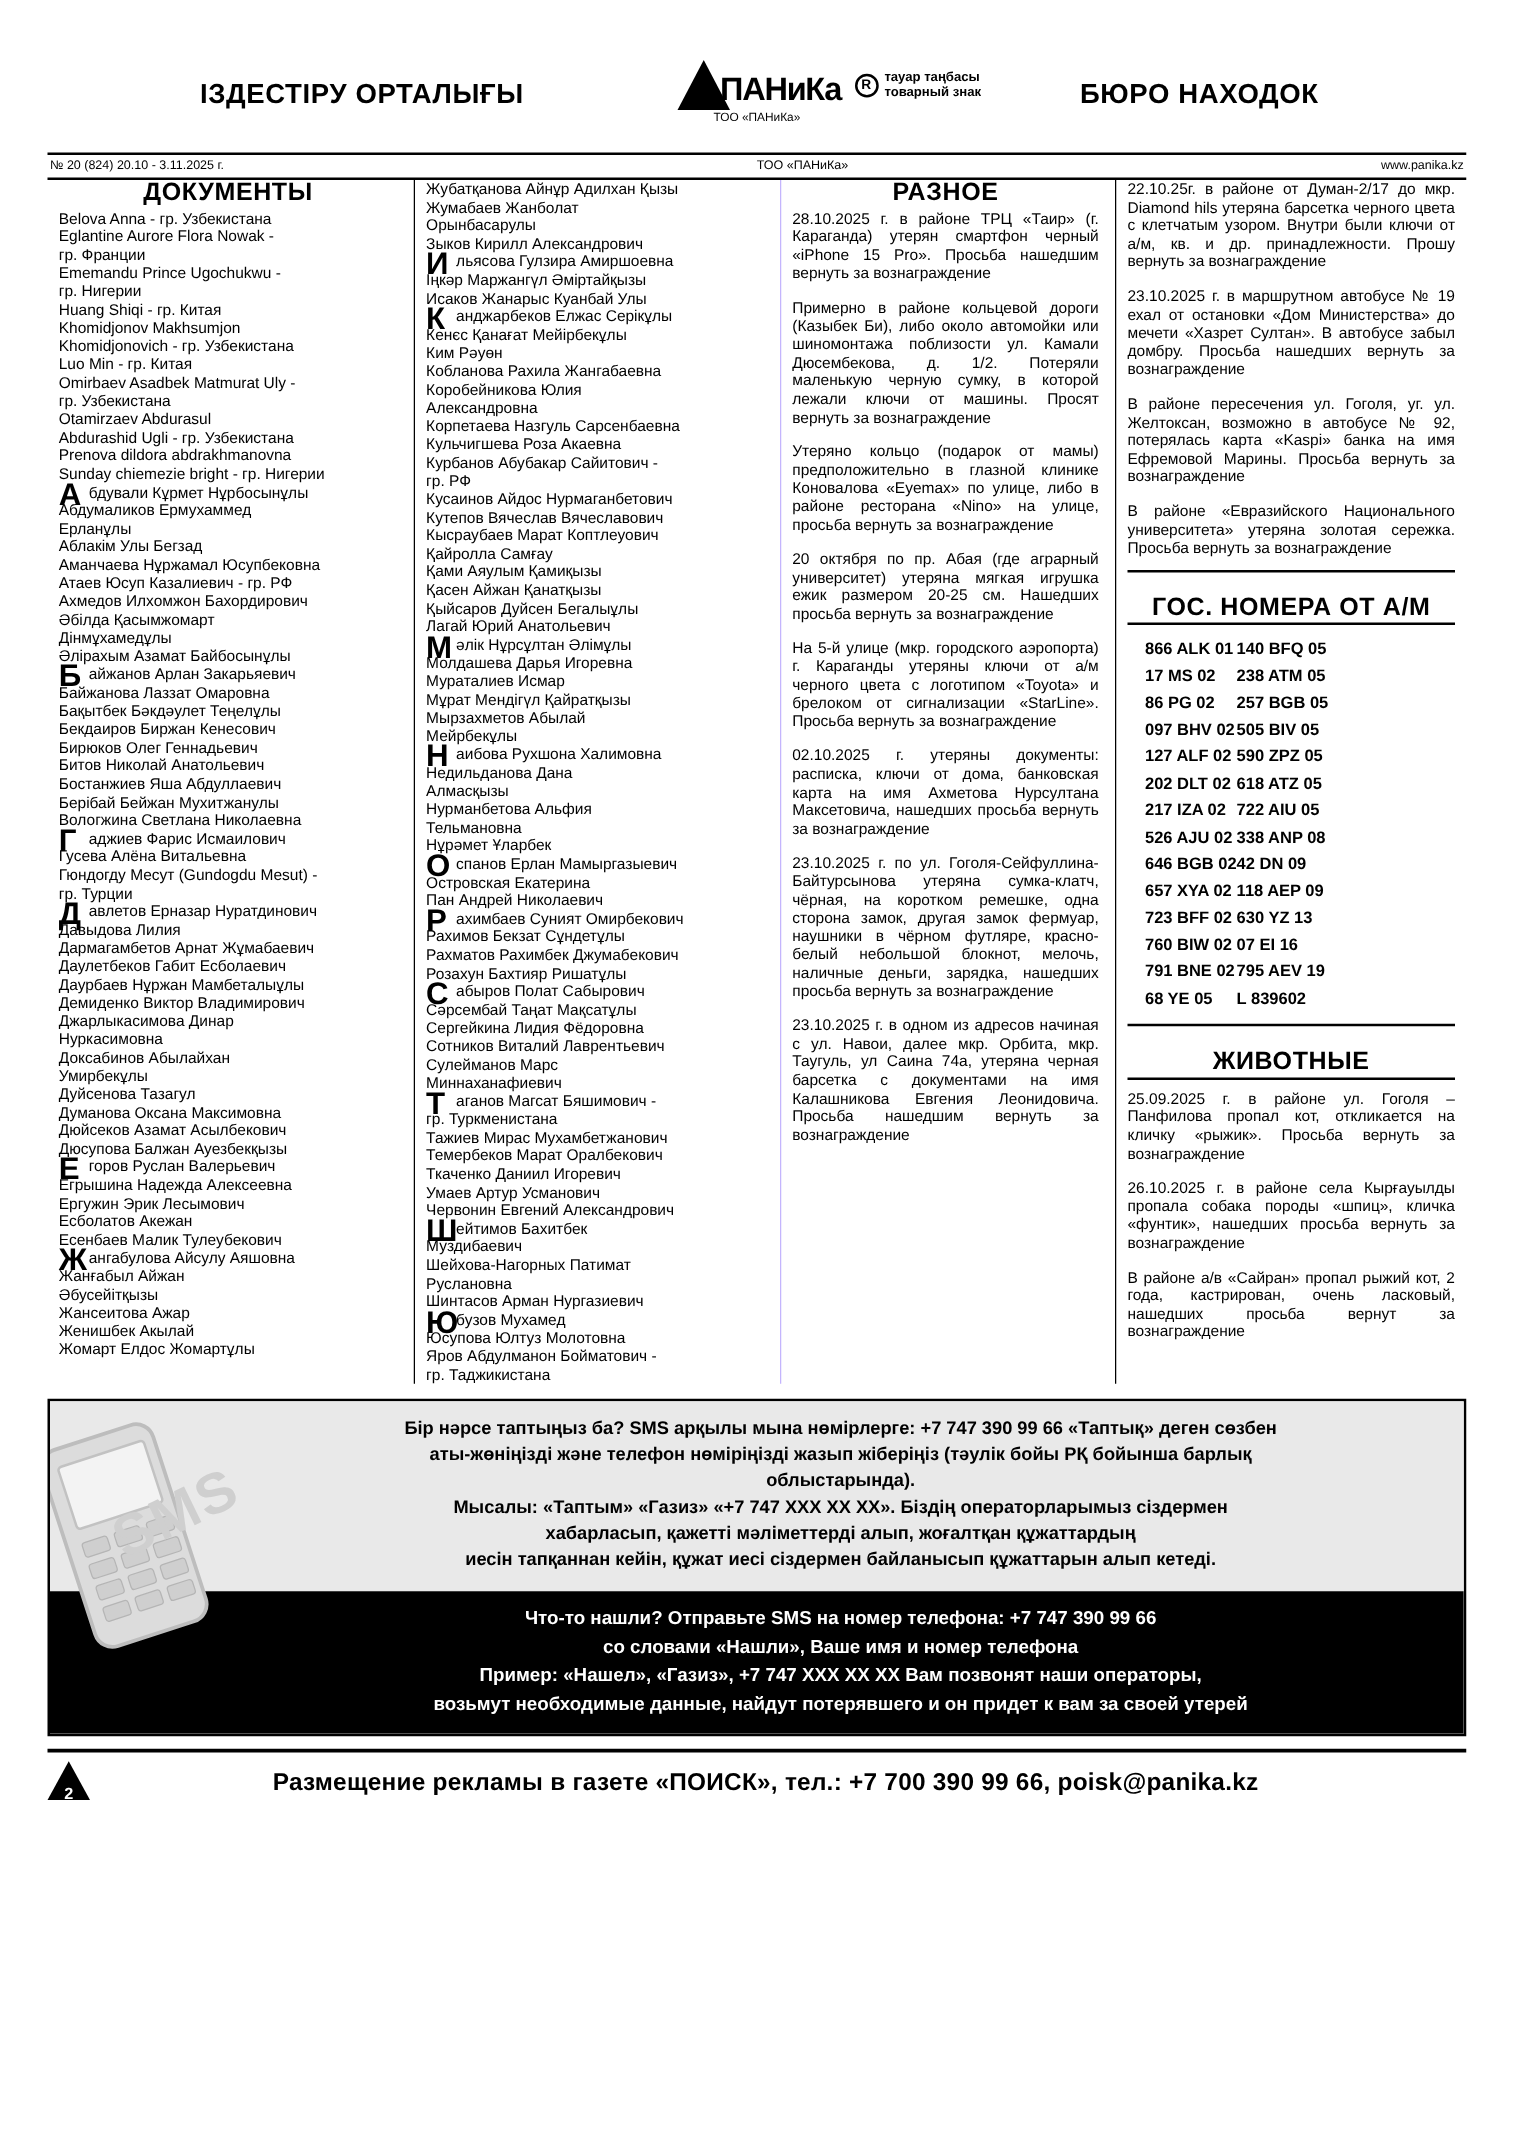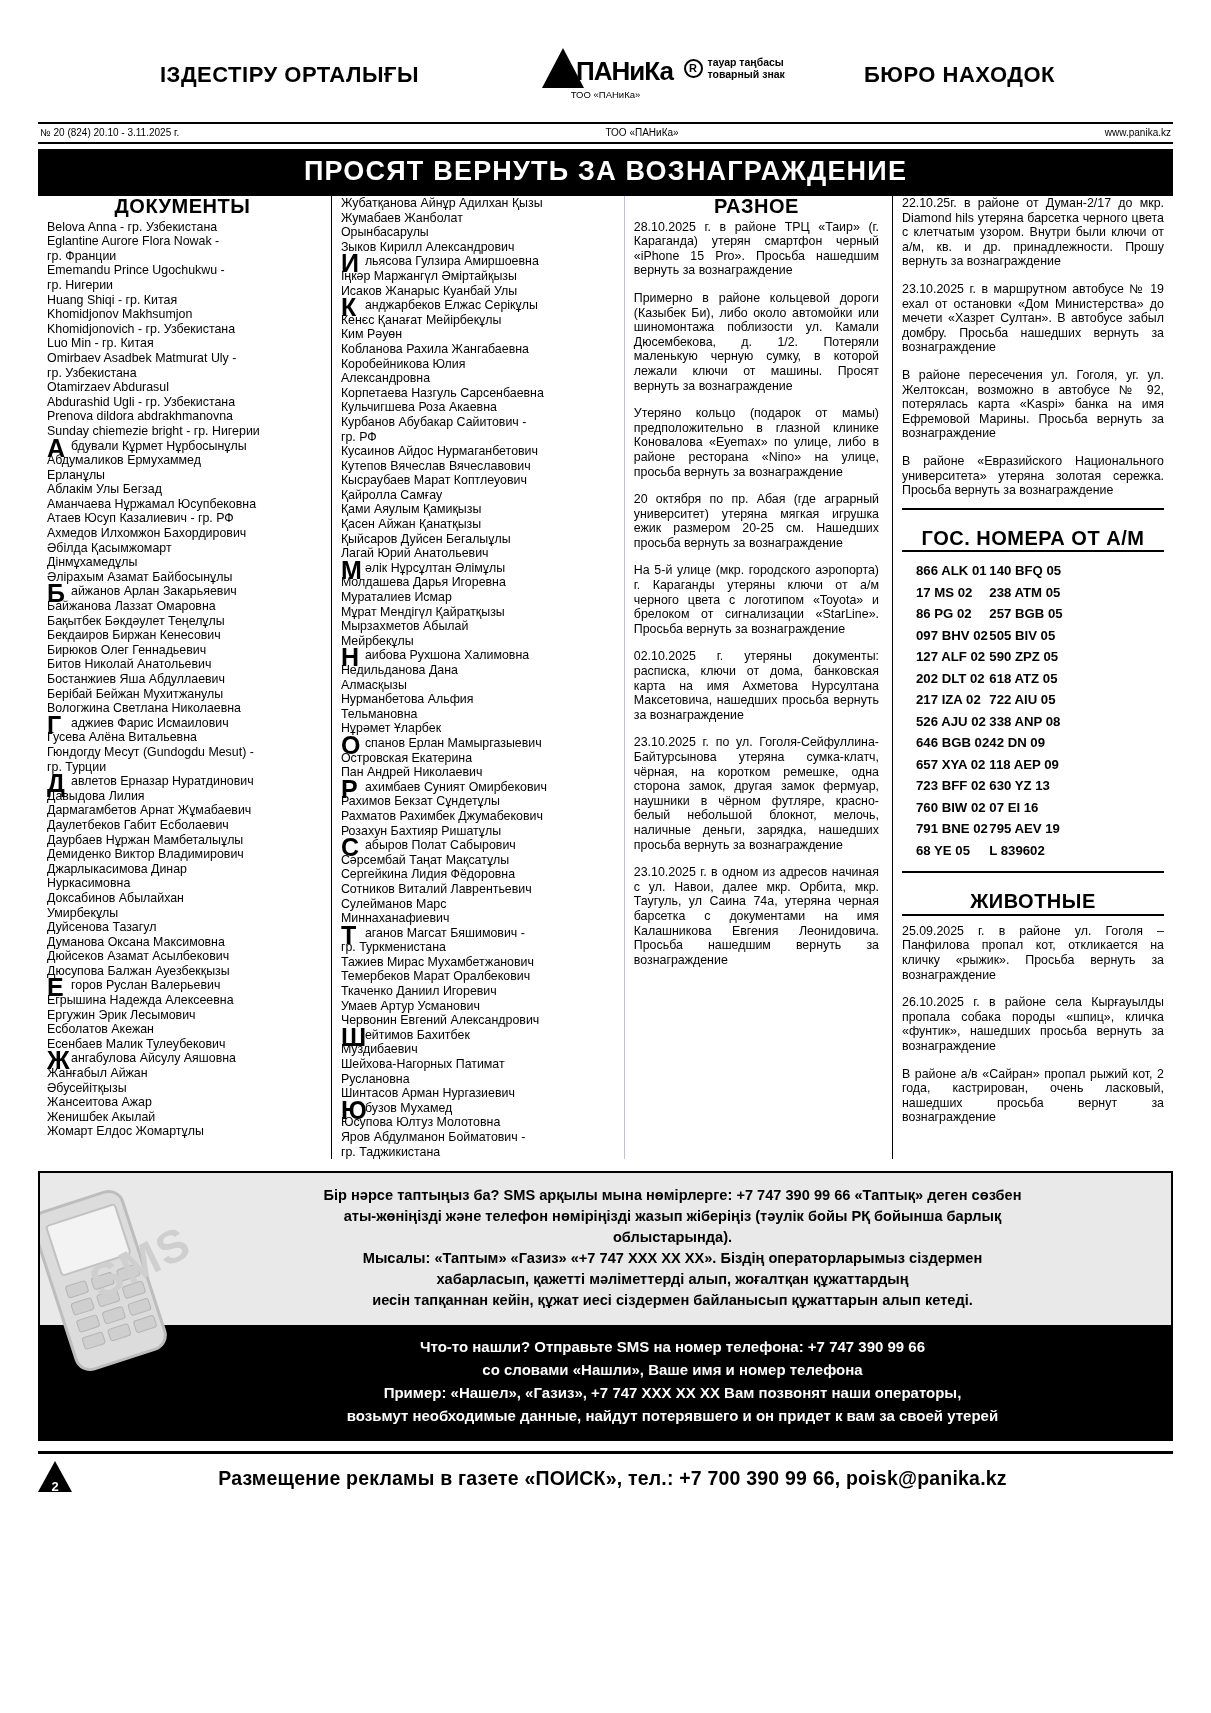--- a/index.html
+++ b/index.html
@@ -321,21 +321,20 @@
     <div class="masthead-right">БЮРО НАХОДОК</div>
   </div>
 
   <div class="rule"></div>
   <div class="inforow">
     <span>№ 20 (824) 20.10 - 3.11.2025 г.</span>
     <span class="mid">ТОО «ПАНиКа»</span>
     <span>www.panika.kz</span>
   </div>
 
-  <div class="banner">ПРОСЯТ ВЕРНУТЬ ЗА ВОЗНАГРАЖДЕНИЕ</div>
 
   <div class="columns">
 
     <div class="col col1">
       <div class="sec-title">ДОКУМЕНТЫ</div>
       <div id="doc1">
           <div class="name"><span>Belova Anna - гр. Узбекистана</span></div>
           <div class="name"><span>Eglantine Aurore Flora Nowak -</span></div>
           <div class="name"><span>гр. Франции</span></div>
           <div class="name"><span>Ememandu Prince Ugochukwu -</span></div>

